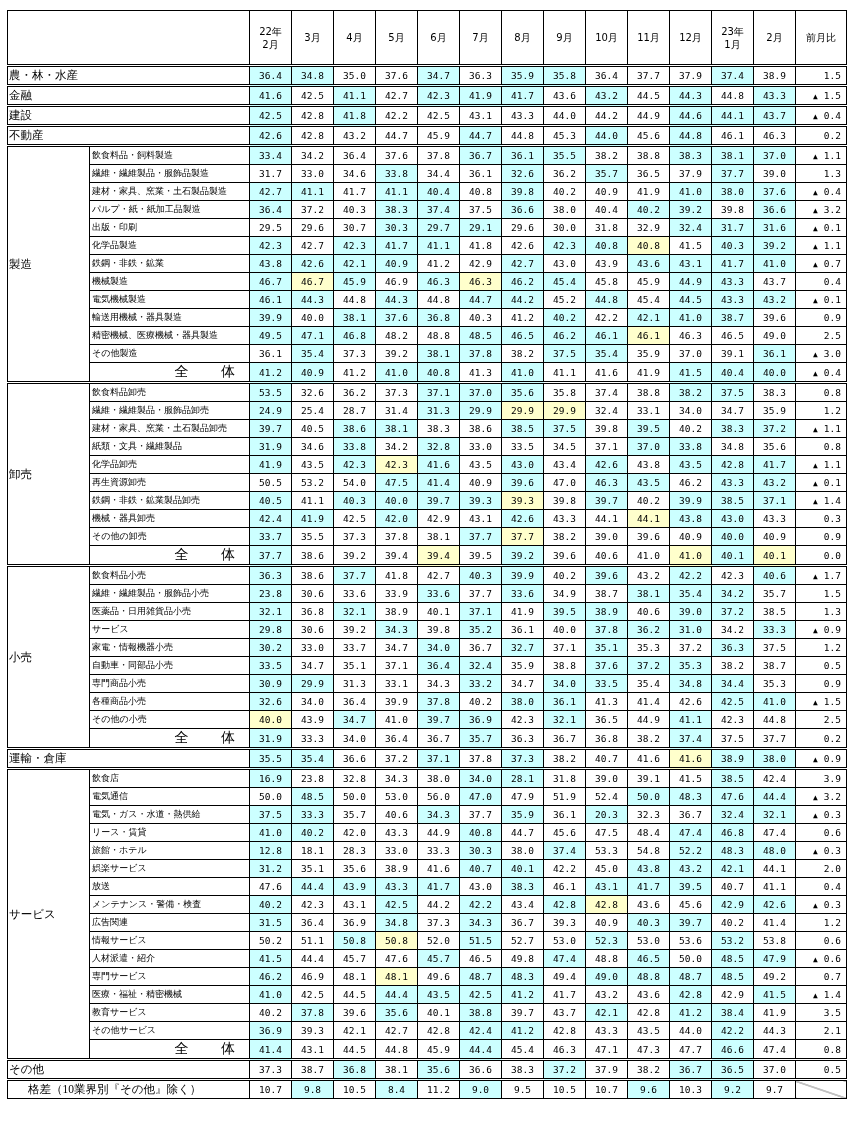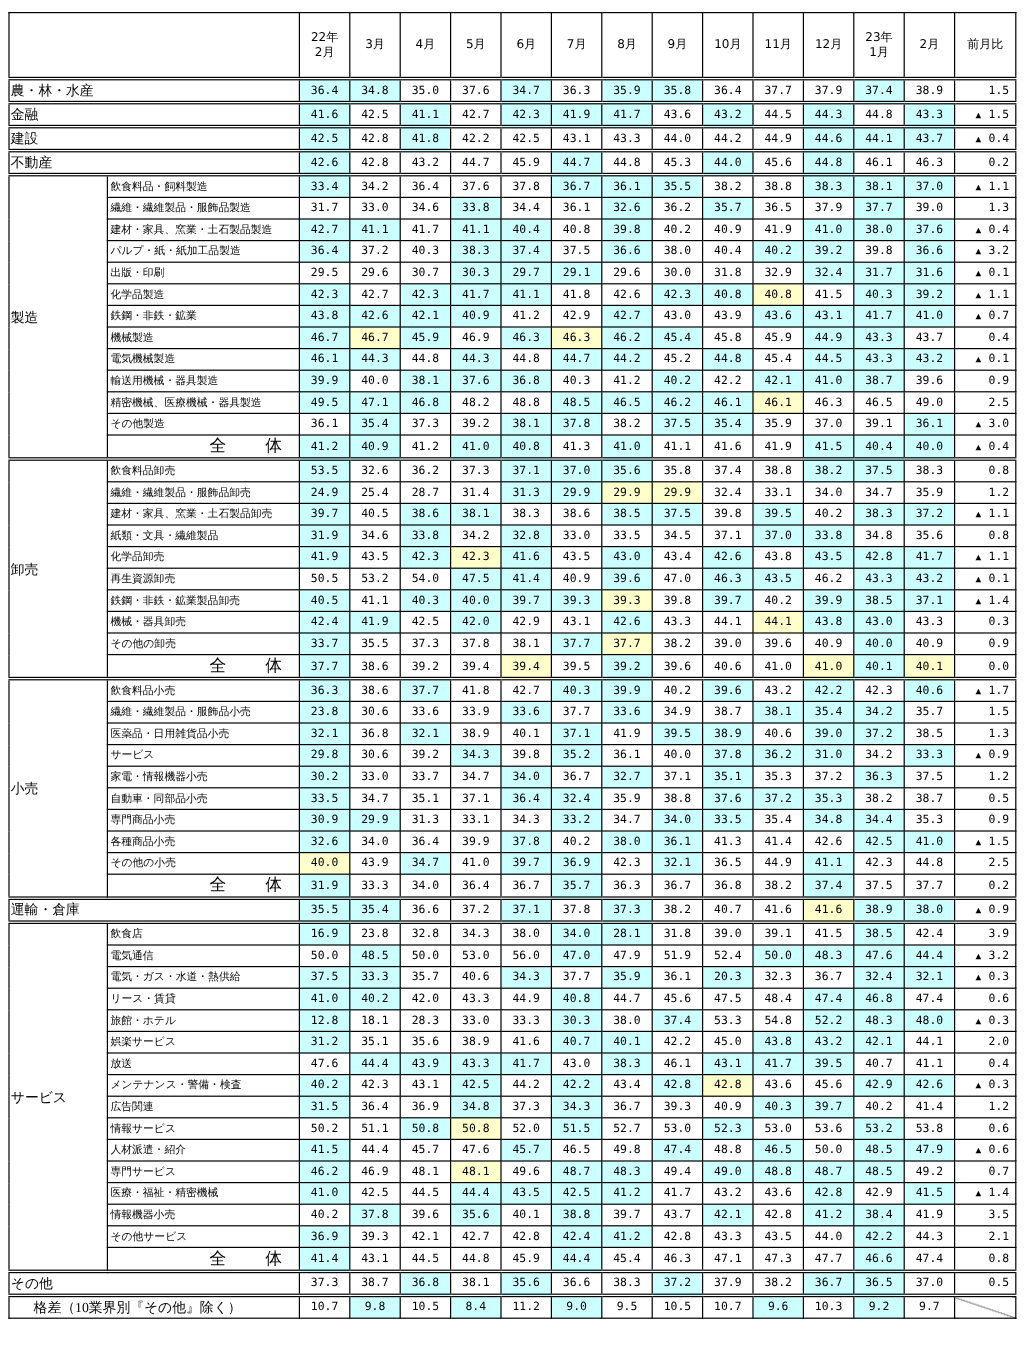--- a/index.html
+++ b/index.html
@@ -929,21 +929,21 @@
           <td class="num b">41.2</td>
           <td class="num">41.7</td>
           <td class="num">43.2</td>
           <td class="num">43.6</td>
           <td class="num b">42.8</td>
           <td class="num">42.9</td>
           <td class="num b">41.5</td>
           <td class="num chg"><span class="tri">▲</span><span>1.4</span></td>
         </tr>
         <tr>
-          <td class="sub">情報機器小売</td>
+          <td class="sub">教育サービス</td>
           <td class="num">40.2</td>
           <td class="num b">37.8</td>
           <td class="num">39.6</td>
           <td class="num b">35.6</td>
           <td class="num">40.1</td>
           <td class="num b">38.8</td>
           <td class="num">39.7</td>
           <td class="num">43.7</td>
           <td class="num b">42.1</td>
           <td class="num">42.8</td>

